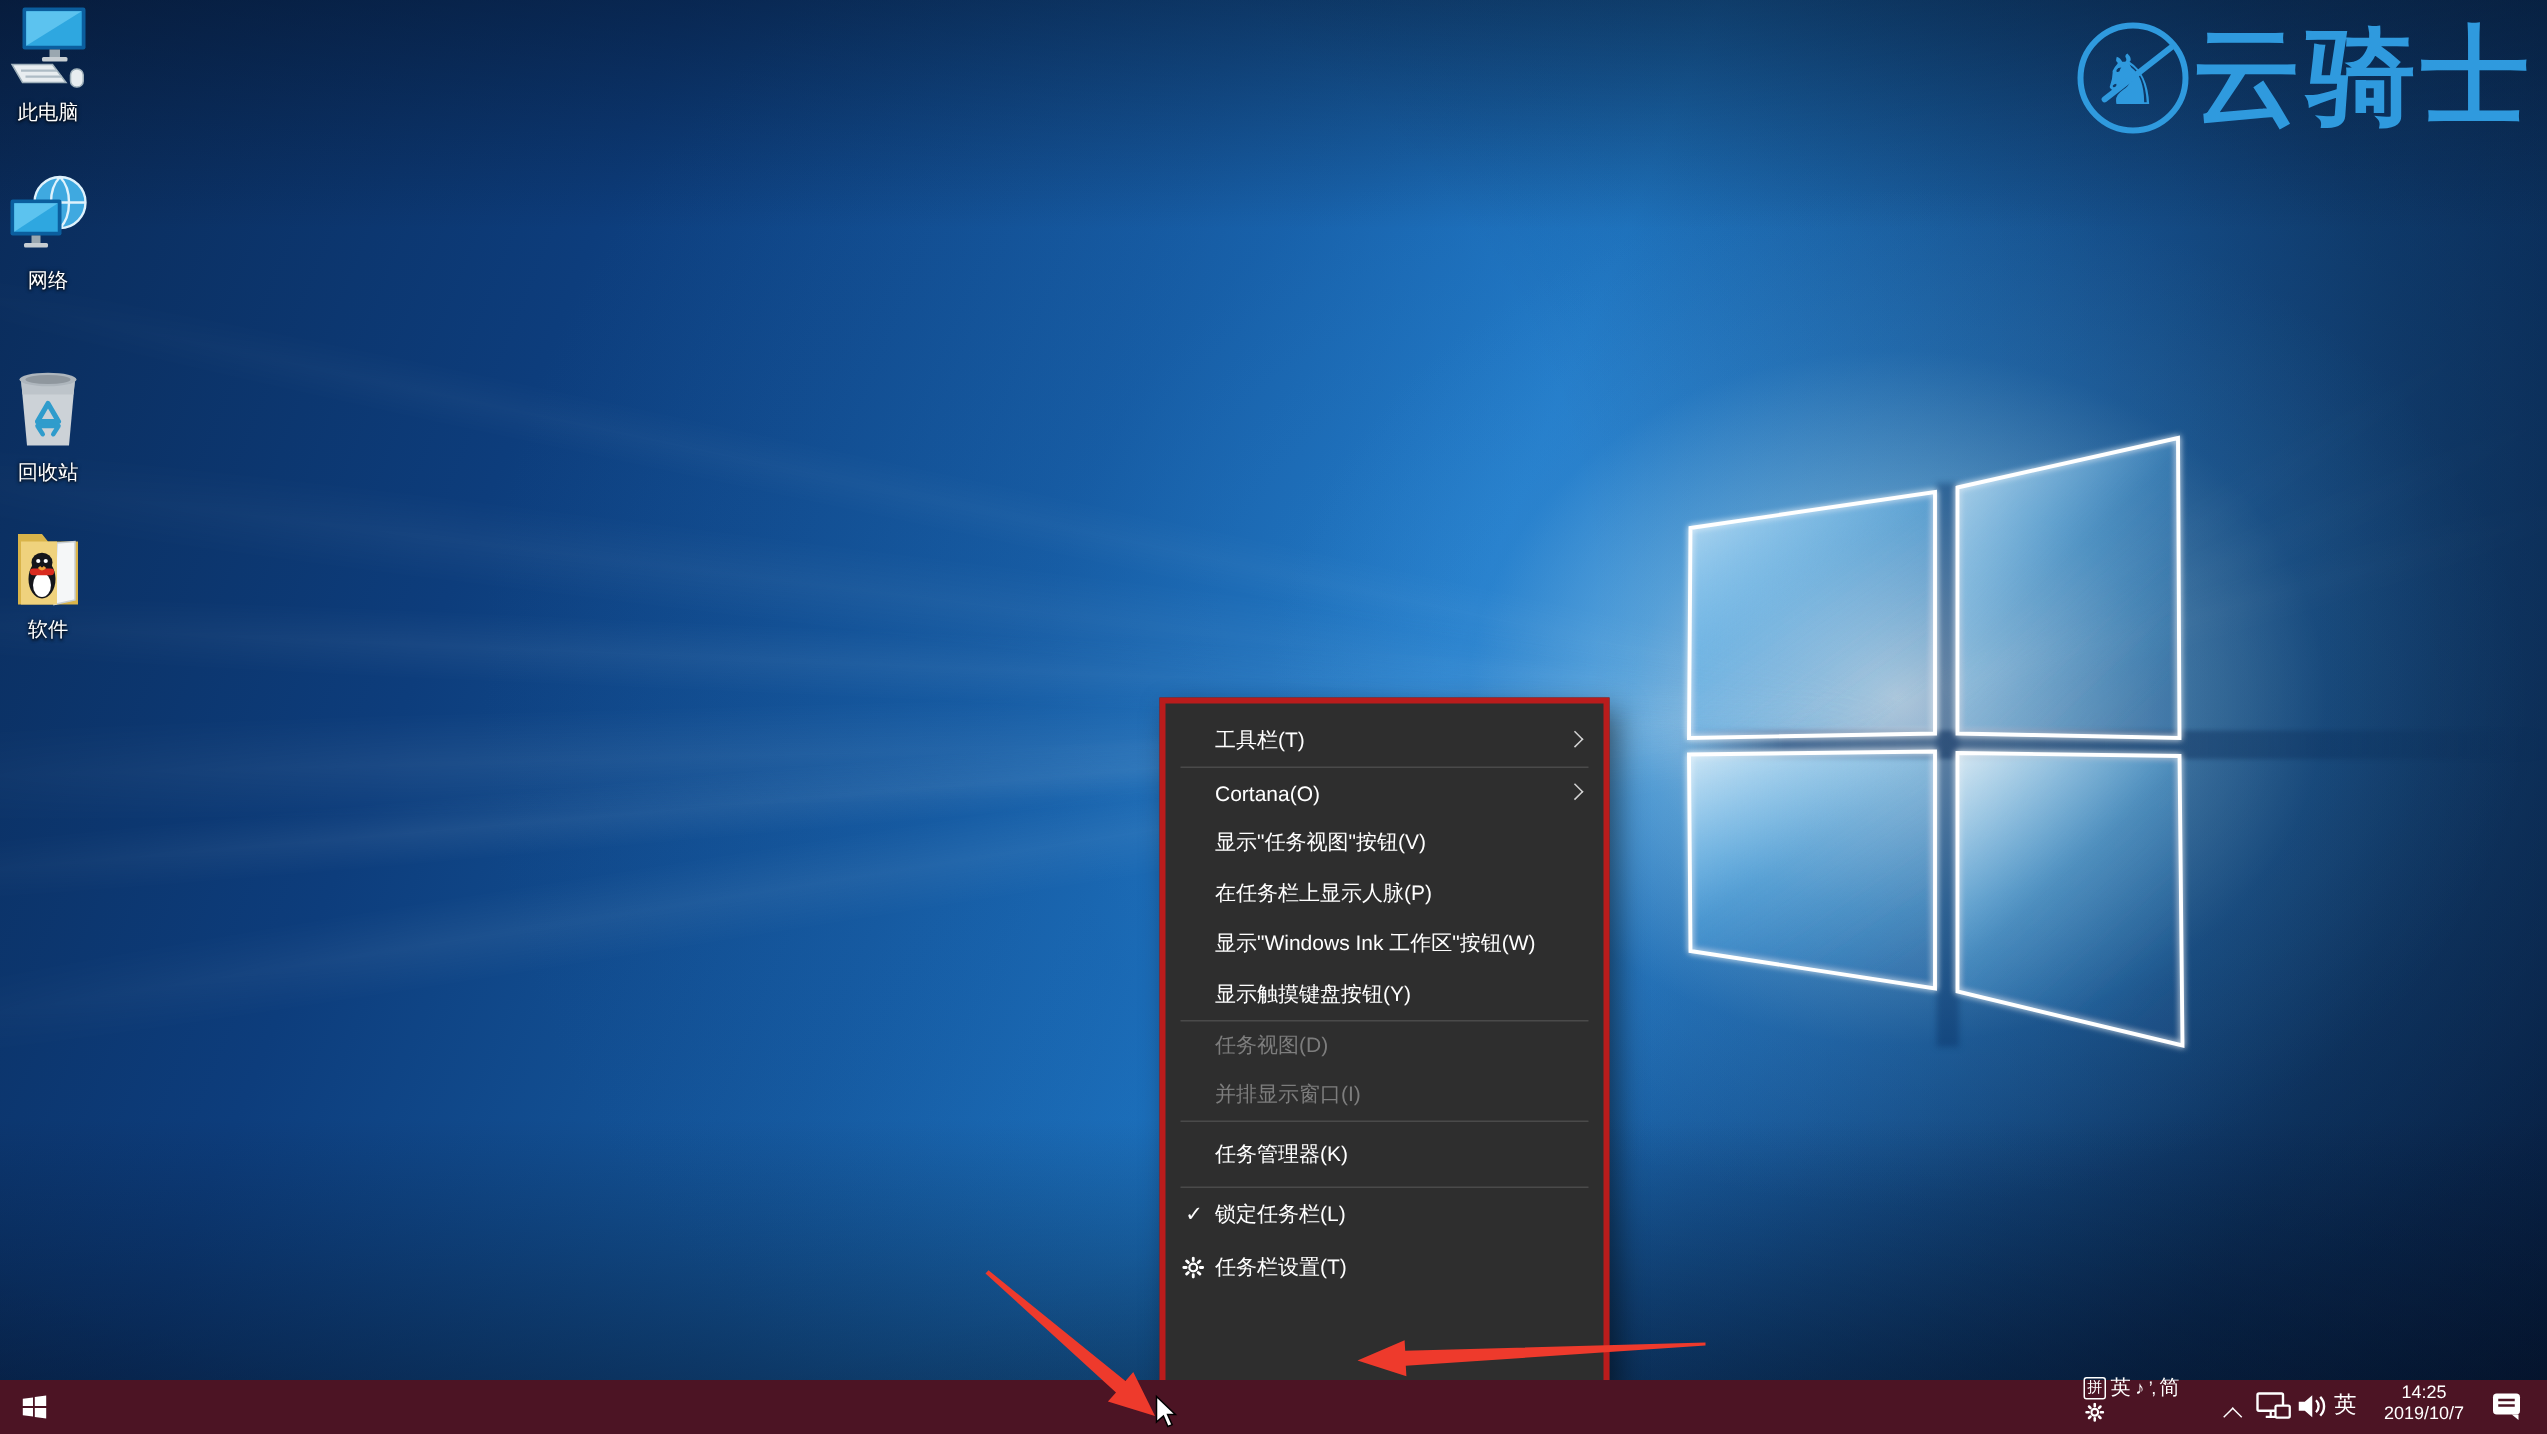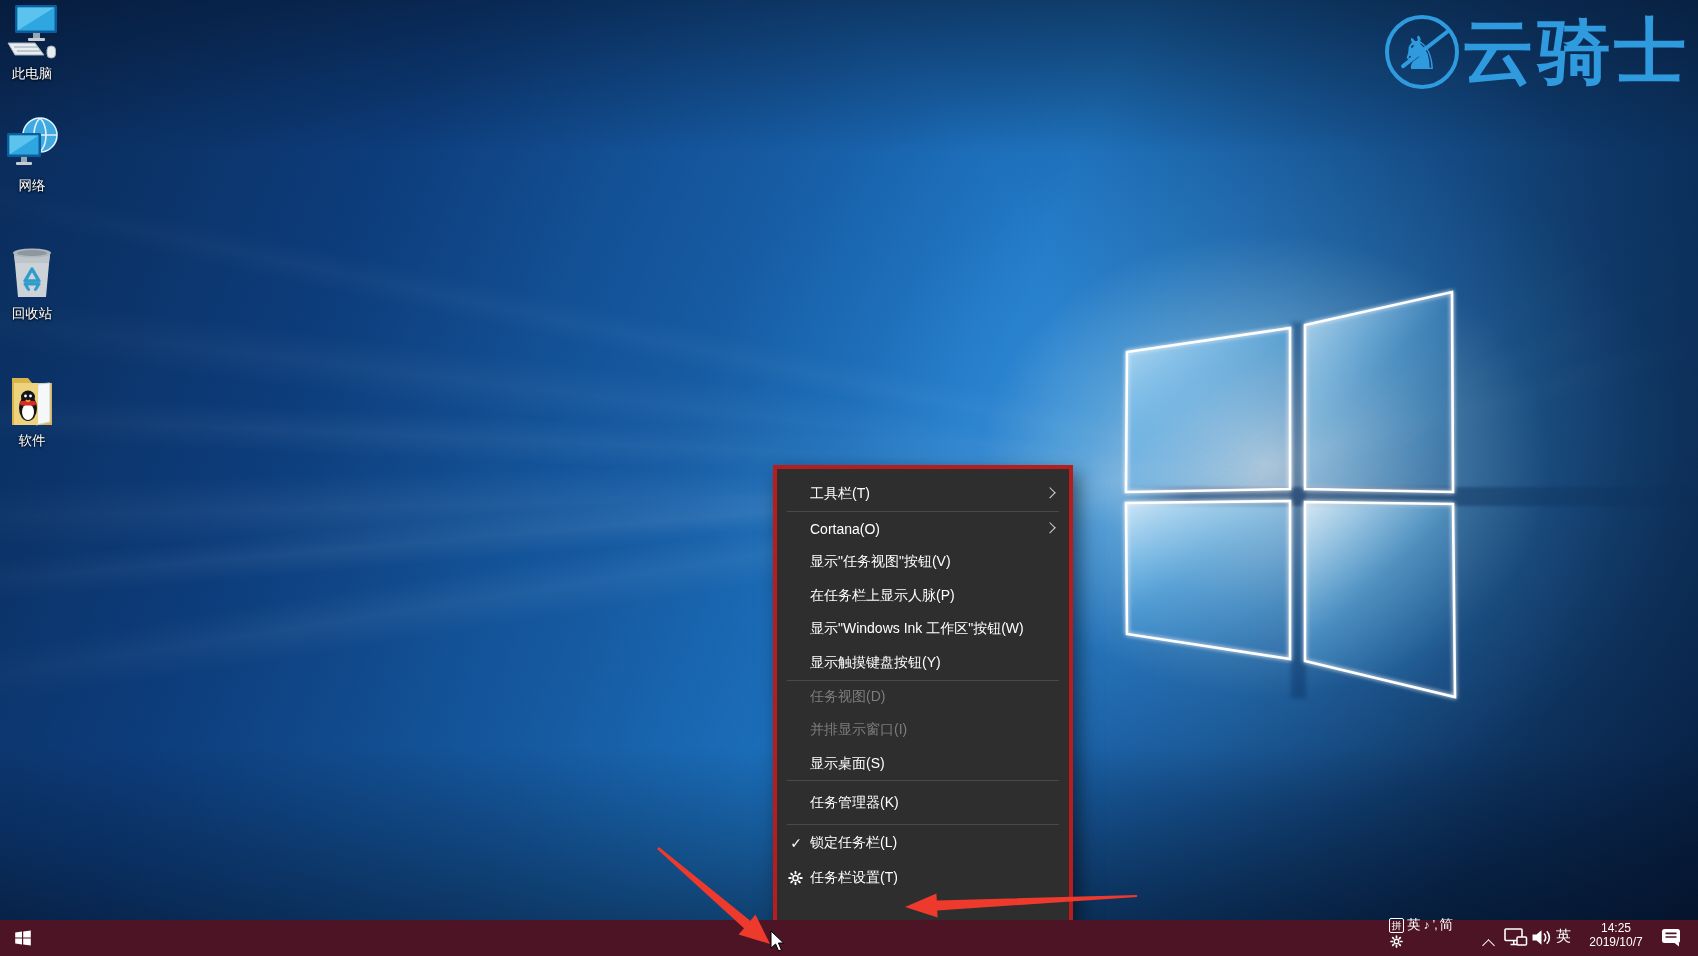--- a/index.html
+++ b/index.html
@@ -188,21 +188,21 @@
     <path d="M9 10 h36 l-4 44 h-28 z" fill="#ccd2d7"></path>
     <path d="M9 10 h36 l-1 10 h-34 z" fill="#bdc4ca"></path>
     <ellipse cx="27" cy="10" rx="19" ry="4.5" fill="#aeb6bd"></ellipse>
     <ellipse cx="27" cy="10" rx="15" ry="3" fill="#8f979e"></ellipse>
     <path d="M27 26 l7 12 h-14 z" fill="none" stroke="#2f9ccc" stroke-width="3.4" stroke-linejoin="round"></path>
     <path d="M20 41 h14 M34 41 l-3.5 5.5 M20 41 l3.5 5.5" stroke="#2f9ccc" stroke-width="3" stroke-linecap="round" fill="none"></path>
   </svg>
   <span class="lbl">回收站</span>
 </div>
 
-<div class="dicon" style="top:370px">
+<div class="dicon" style="top:348px">
   <svg width="54" height="58" viewBox="0 0 54 58">
     <path d="M7 8 h16 l4 5 h20 v42 h-40 z" fill="#d9b44a"></path>
     <polygon points="33,14 45,13 45,52 31,55" fill="#f5f7f8" stroke="#c9cfd4" stroke-width="1"></polygon>
     <rect x="9" y="13" width="24" height="42" fill="#efd27d"></rect>
     <ellipse cx="23" cy="38" rx="9" ry="13" fill="#14151a"></ellipse>
     <ellipse cx="23" cy="42" rx="6" ry="8" fill="#ffffff"></ellipse>
     <ellipse cx="23" cy="27" rx="7" ry="6.5" fill="#14151a"></ellipse>
     <circle cx="20.5" cy="26" r="1.4" fill="#fff"></circle>
       <circle cx="25.5" cy="26" r="1.4" fill="#fff"></circle>
     <rect x="15" y="31" width="16" height="4.5" rx="2" fill="#d92b1f"></rect>
@@ -239,23 +239,20 @@
   <div class="mi r2">
     <span>显示触摸键盘按钮(Y)</span>
   </div>
   <div class="msep"></div>
   <div class="mi r3 dis">
     <span>任务视图(D)</span>
   </div>
   <div class="mi r3 dis">
     <span>并排显示窗口(I)</span>
   </div>
-  <div class="mi r3">
-    <span>显示桌面(S)</span>
-  </div>
   <div class="msep"></div>
   <div class="mi r4">
     <span>任务管理器(K)</span>
   </div>
   <div class="msep"></div>
   <div class="mi r5">
     <span class="mark">✓</span>
     <span>锁定任务栏(L)</span>
   </div>
   <div class="mi r5">

